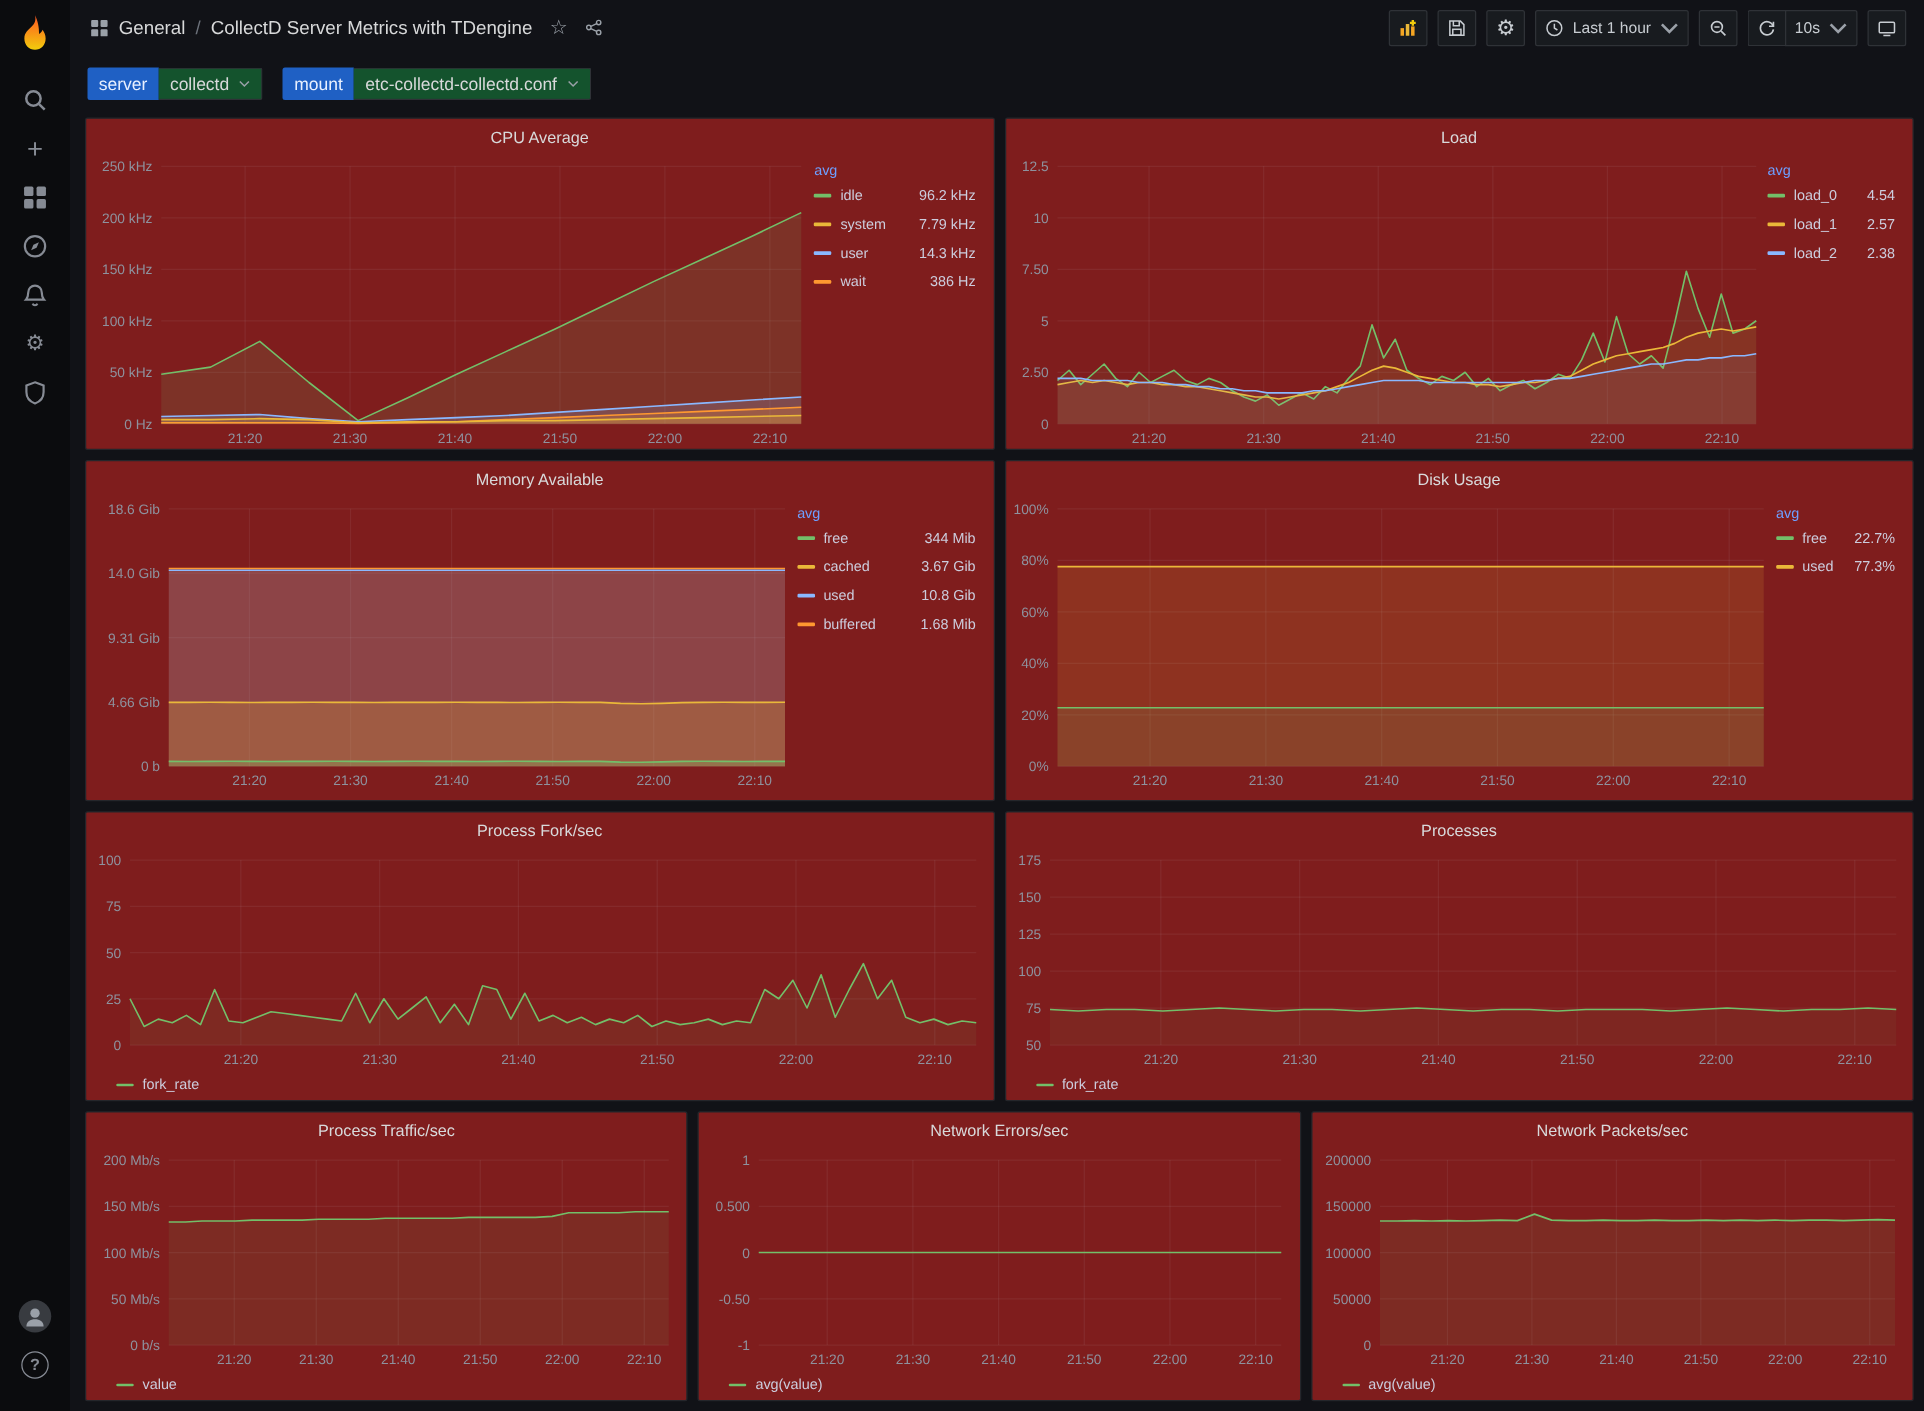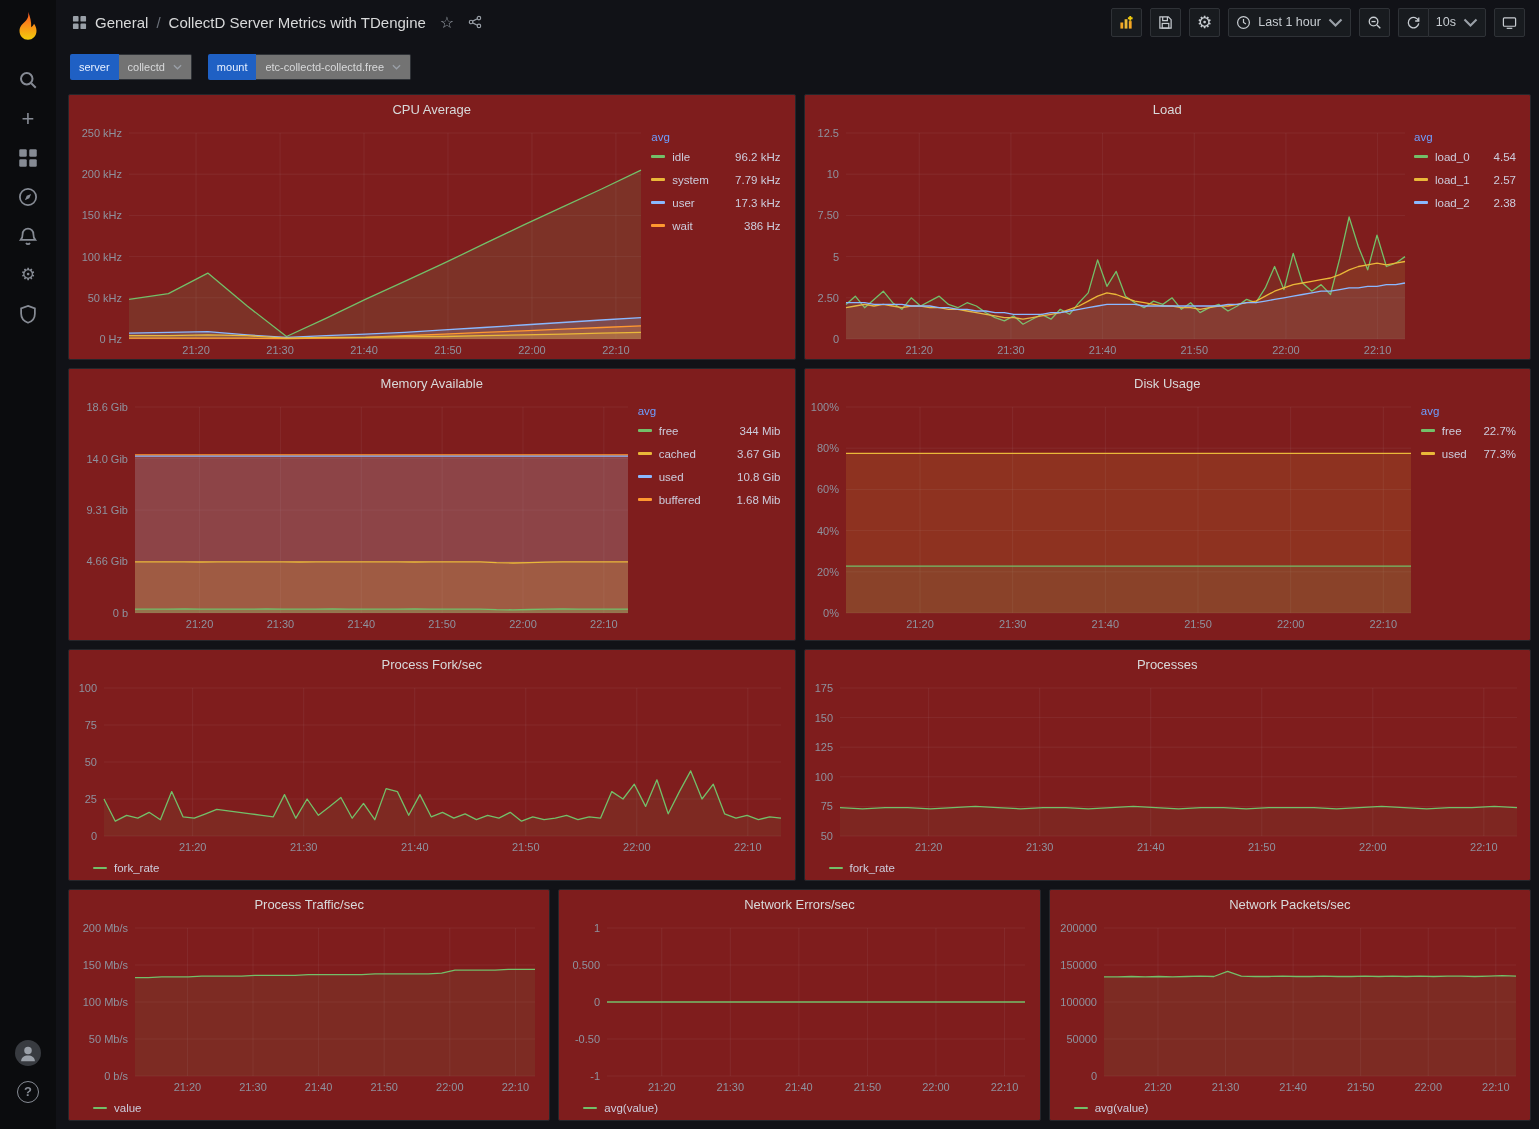--- a/index.html
+++ b/index.html
@@ -23,23 +23,23 @@
 .mini-icon{color:#9aa0a8;display:flex;align-items:center;cursor:pointer;margin-left:6px;font-size:16px}
 .nav-right{margin-left:auto;display:flex;gap:8px;align-items:center}
 .nav-btn{height:29px;min-width:29px;padding:0 7px;border:1px solid #2f3237;background:#181b1f;border-radius:2px;display:flex;align-items:center;justify-content:center;gap:7px;color:#c7ccd1;font-size:12.5px;cursor:pointer;white-space:nowrap}
 .nav-btn svg{width:15px;height:15px}
 .btn-group{display:flex}
 .btn-group .nav-btn:first-child{border-radius:2px 0 0 2px;border-right:none}
 .btn-group .nav-btn:last-child{border-radius:0 2px 2px 0}
 .gear-glyph{font-size:17px;line-height:1}
 
 .submenu{height:46px;display:flex;align-items:center;padding:0 14px;gap:16px}
-.var-group{display:flex;align-items:stretch;height:26px;font-size:11px;cursor:pointer}
+.var-group{display:flex;align-items:stretch;height:26px;font-size:14px;cursor:pointer}
 .var-label{background:#1f60c4;color:#e8f0ff;display:flex;align-items:center;padding:0 9px;border-radius:2px 0 0 2px}
-.var-value{background:#737373;border:1px solid #2f3237;border-left:none;color:#d8d9da;display:flex;align-items:center;gap:8px;padding:0 9px;border-radius:0 2px 2px 0}
+.var-value{background:#14532d;border:1px solid #2f3237;border-left:none;color:#d8d9da;display:flex;align-items:center;gap:8px;padding:0 9px;border-radius:0 2px 2px 0}
 .chev{color:#9aa0a8;display:flex}
 
 .dashboard{flex:1;padding:4px 8px 8px 12px;display:flex;flex-direction:column;gap:8px;min-height:0}
 .dash-row{display:grid;gap:8px}
 .cols-2{grid-template-columns:1fr 1fr}
 .cols-3{grid-template-columns:1fr 1fr 1fr}
 .panel{background:#7f1d1d;border:1px solid #25262b;border-radius:2px;display:flex;flex-direction:column;min-width:0;overflow:hidden}
 .panel-title{height:28px;flex:none;display:flex;align-items:center;justify-content:center;font-size:13px;font-weight:500;color:#d8d9da;cursor:pointer}
 .panel-body{flex:1;display:flex;min-height:0;padding:0 6px 0 2px}
 .chart{flex:1;min-width:0;position:relative;cursor:crosshair}
@@ -216,21 +216,21 @@
           <span class="chev">
               <svg viewBox="0 0 10 6" width="9" height="6" fill="none" stroke="currentColor" stroke-width="1.4">
                 <path d="M1 1l4 4 4-4"></path>
               </svg>
             </span>
         </span>
       </div>
       <div class="var-group">
         <span class="var-label">mount</span>
         <span class="var-value">
-          <span>etc-collectd-collectd.free</span>
+          <span>etc-collectd-collectd.conf</span>
           <span class="chev">
               <svg viewBox="0 0 10 6" width="9" height="6" fill="none" stroke="currentColor" stroke-width="1.4">
                 <path d="M1 1l4 4 4-4"></path>
               </svg>
             </span>
         </span>
       </div>
     </div>
 
     <div class="dashboard">
@@ -280,21 +280,21 @@
                   <span class="val">96.2 kHz</span>
                 </div>
                 <div class="legend-row">
                   <span class="swatch" style="background: rgb(234, 184, 57);"></span>
                   <span class="name">system</span>
                   <span class="val">7.79 kHz</span>
                 </div>
                 <div class="legend-row">
                   <span class="swatch" style="background: rgb(138, 184, 255);"></span>
                   <span class="name">user</span>
-                  <span class="val">17.3 kHz</span>
+                  <span class="val">14.3 kHz</span>
                 </div>
                 <div class="legend-row">
                   <span class="swatch" style="background: rgb(255, 152, 48);"></span>
                   <span class="name">wait</span>
                   <span class="val">386 Hz</span>
                 </div>
               </div>
             </div>
           </section>
           <section class="panel">

